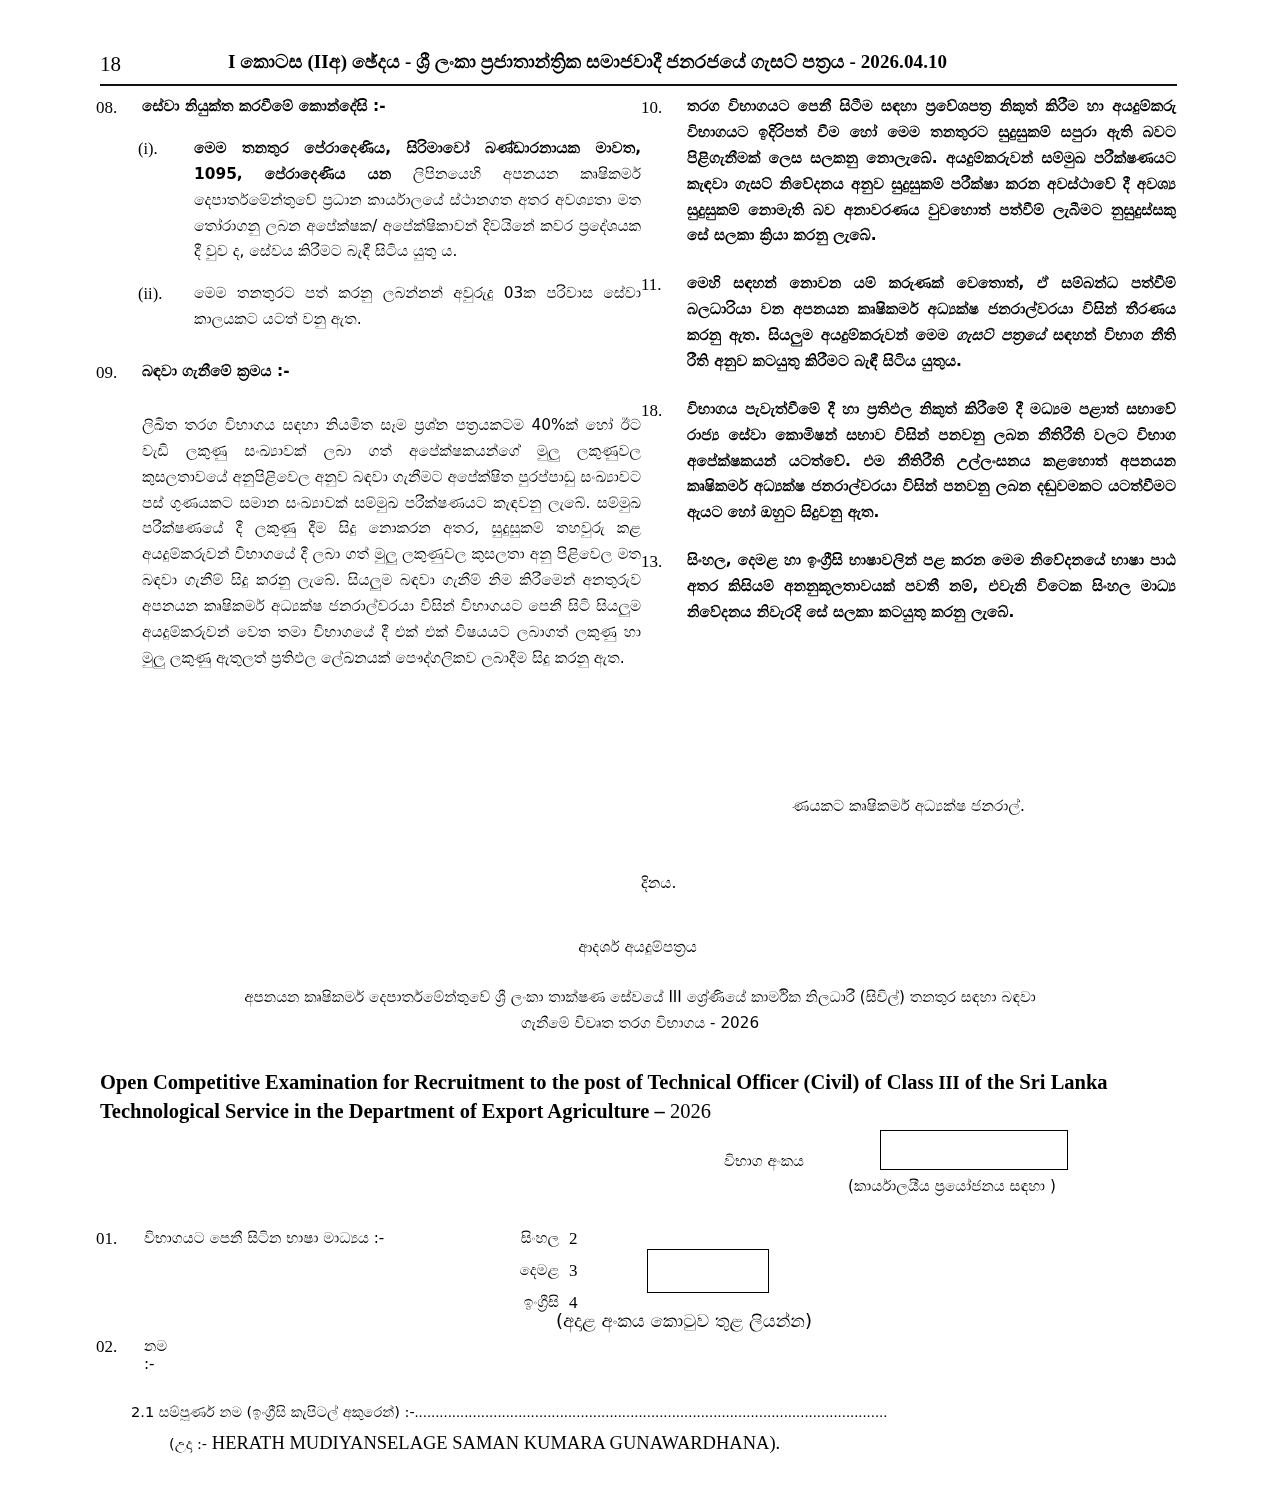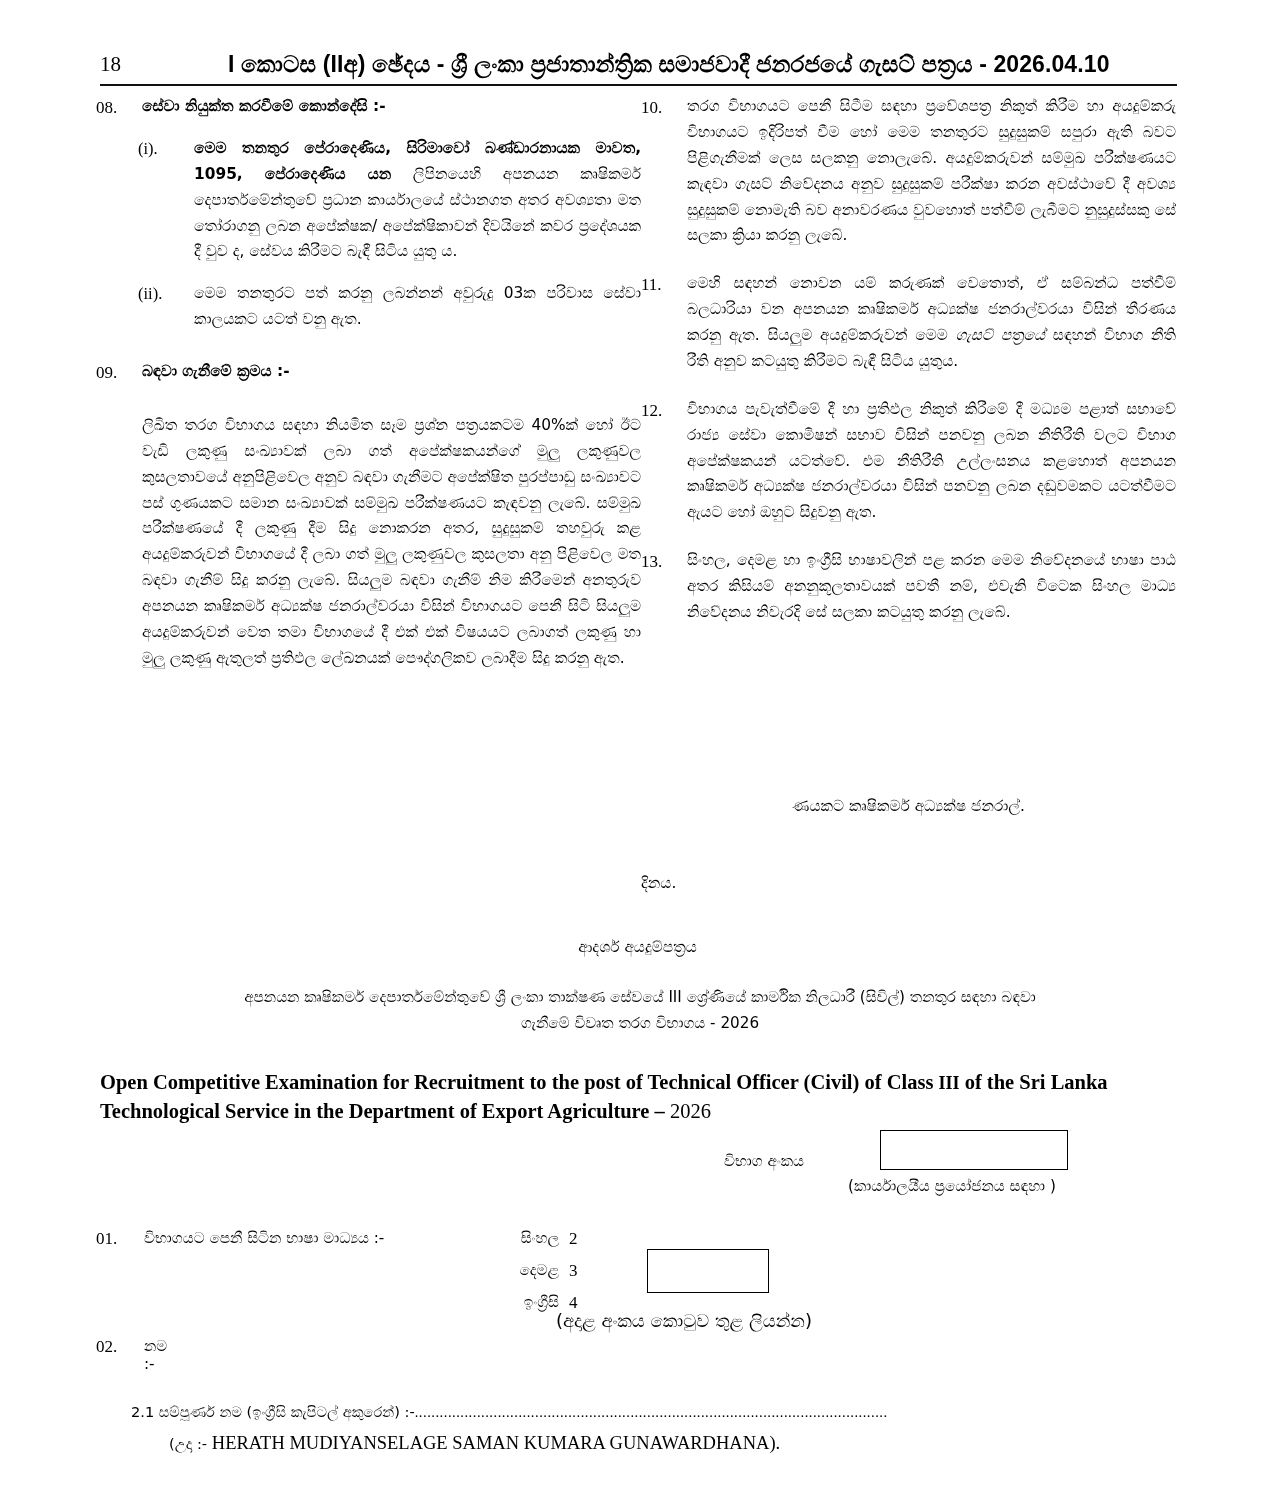--- a/index.html
+++ b/index.html
@@ -34,23 +34,23 @@
     position: absolute;
     left: 0;
     top: 4px;
     font-size: 21px;
     font-family: "Liberation Serif", serif;
   }
   .header-title {
     position: absolute;
     left: 128px;
     top: 3px;
-    font-size: 23px;
+    font-size: 19px;
     font-weight: bold;
-    font-family: Liberation Sans, sans-serif;
+    font-family: Liberation Serif, serif;
     white-space: nowrap;
     letter-spacing: 0.1px;
   }
   .header-rule {
     position: absolute;
     left: 100px;
     top: 84px;
     width: 1077px;
     height: 0;
     border-top: 2px solid #111;
@@ -84,20 +84,21 @@
     font-family: "Liberation Serif", serif;
     font-size: 17px;
   }
   .item-body {
     margin-left: 46px;
     text-align: justify;
     text-justify: inter-word;
     font-family: "DejaVu Sans", "Liberation Sans", sans-serif;
     font-size: 15.4px;
     line-height: 1.68;
+    font-weight: bold;
   }
   .item-body.heading {
     font-weight: bold;
     text-align: left;
   }
   .sub-item {
     position: relative;
     margin-top: 16px;
     margin-left: 42px;
   }
@@ -340,21 +341,21 @@
         <span class="item-num">10.</span>
         <div class="item-body">තරග විභාගයට පෙනී සිටීම සඳහා ප්‍රවේශපත්‍ර නිකුත් කිරීම හා අයදුම්කරු විභාගයට ඉදිරිපත් වීම හෝ මෙම තනතුරට සුදුසුකම් සපුරා ඇති බවට පිළිගැනීමක් ලෙස සලකනු නොලැබේ. අයදුම්කරුවන් සම්මුඛ පරීක්ෂණයට කැඳවා ගැසට් නිවේදනය අනුව සුදුසුකම් පරීක්ෂා කරන අවස්ථාවේ දී අවශ්‍ය සුදුසුකම් නොමැති බව අනාවරණය වුවහොත් පත්වීම් ලැබීමට නුසුදුස්සකු සේ සලකා ක්‍රියා කරනු ලැබේ.</div>
       </div>
 
       <div class="item" style="margin-top:22px;">
         <span class="item-num">11.</span>
         <div class="item-body"><span>මෙහි සඳහන් නොවන යම් කරුණක් වෙතොත්, ඒ සම්බන්ධ පත්වීම් බලධාරියා වන අපනයන කෘෂිකර්ම අධ්‍යක්ෂ ජනරාල්වරයා විසින් තීරණය කරනු ඇත. සියලුම අයදුම්කරුවන් මෙම </span><em class="ital">ගැසට් පත්‍රයේ</em><span> සඳහන් විභාග නීති රීති අනුව කටයුතු කිරීමට බැඳී සිටිය යුතුය.</span></div>
       </div>
 
       <div class="item" style="margin-top:22px;">
-        <span class="item-num">12.</span>
+        <span class="item-num">18.</span>
         <div class="item-body">විභාගය පැවැත්වීමේ දී හා ප්‍රතිඵල නිකුත් කිරීමේ දී මධ්‍යම පළාත් සභාවේ රාජ්‍ය සේවා කොමිෂන් සභාව විසින් පනවනු ලබන නීතිරීති වලට විභාග අපේක්ෂකයන් යටත්වේ. එම නීතිරීති උල්ලංසනය කළහොත් අපනයන කෘෂිකර්ම අධ්‍යක්ෂ ජනරාල්වරයා විසින් පනවනු ලබන දඬුවමකට යටත්වීමට ඇයට හෝ ඔහුට සිදුවනු ඇත.</div>
       </div>
 
       <div class="item" style="margin-top:22px;">
         <span class="item-num">13.</span>
         <div class="item-body">සිංහල, දෙමළ හා ඉංග්‍රීසි භාෂාවලින් පළ කරන මෙම නිවේදනයේ භාෂා පාඨ අතර කිසියම් අනනුකූලතාවයක් පවතී නම්, එවැනි විටෙක සිංහල මාධ්‍ය නිවේදනය නිවැරදි සේ සලකා කටයුතු කරනු ලැබේ.</div>
       </div>
 
     </div>
   </div>

